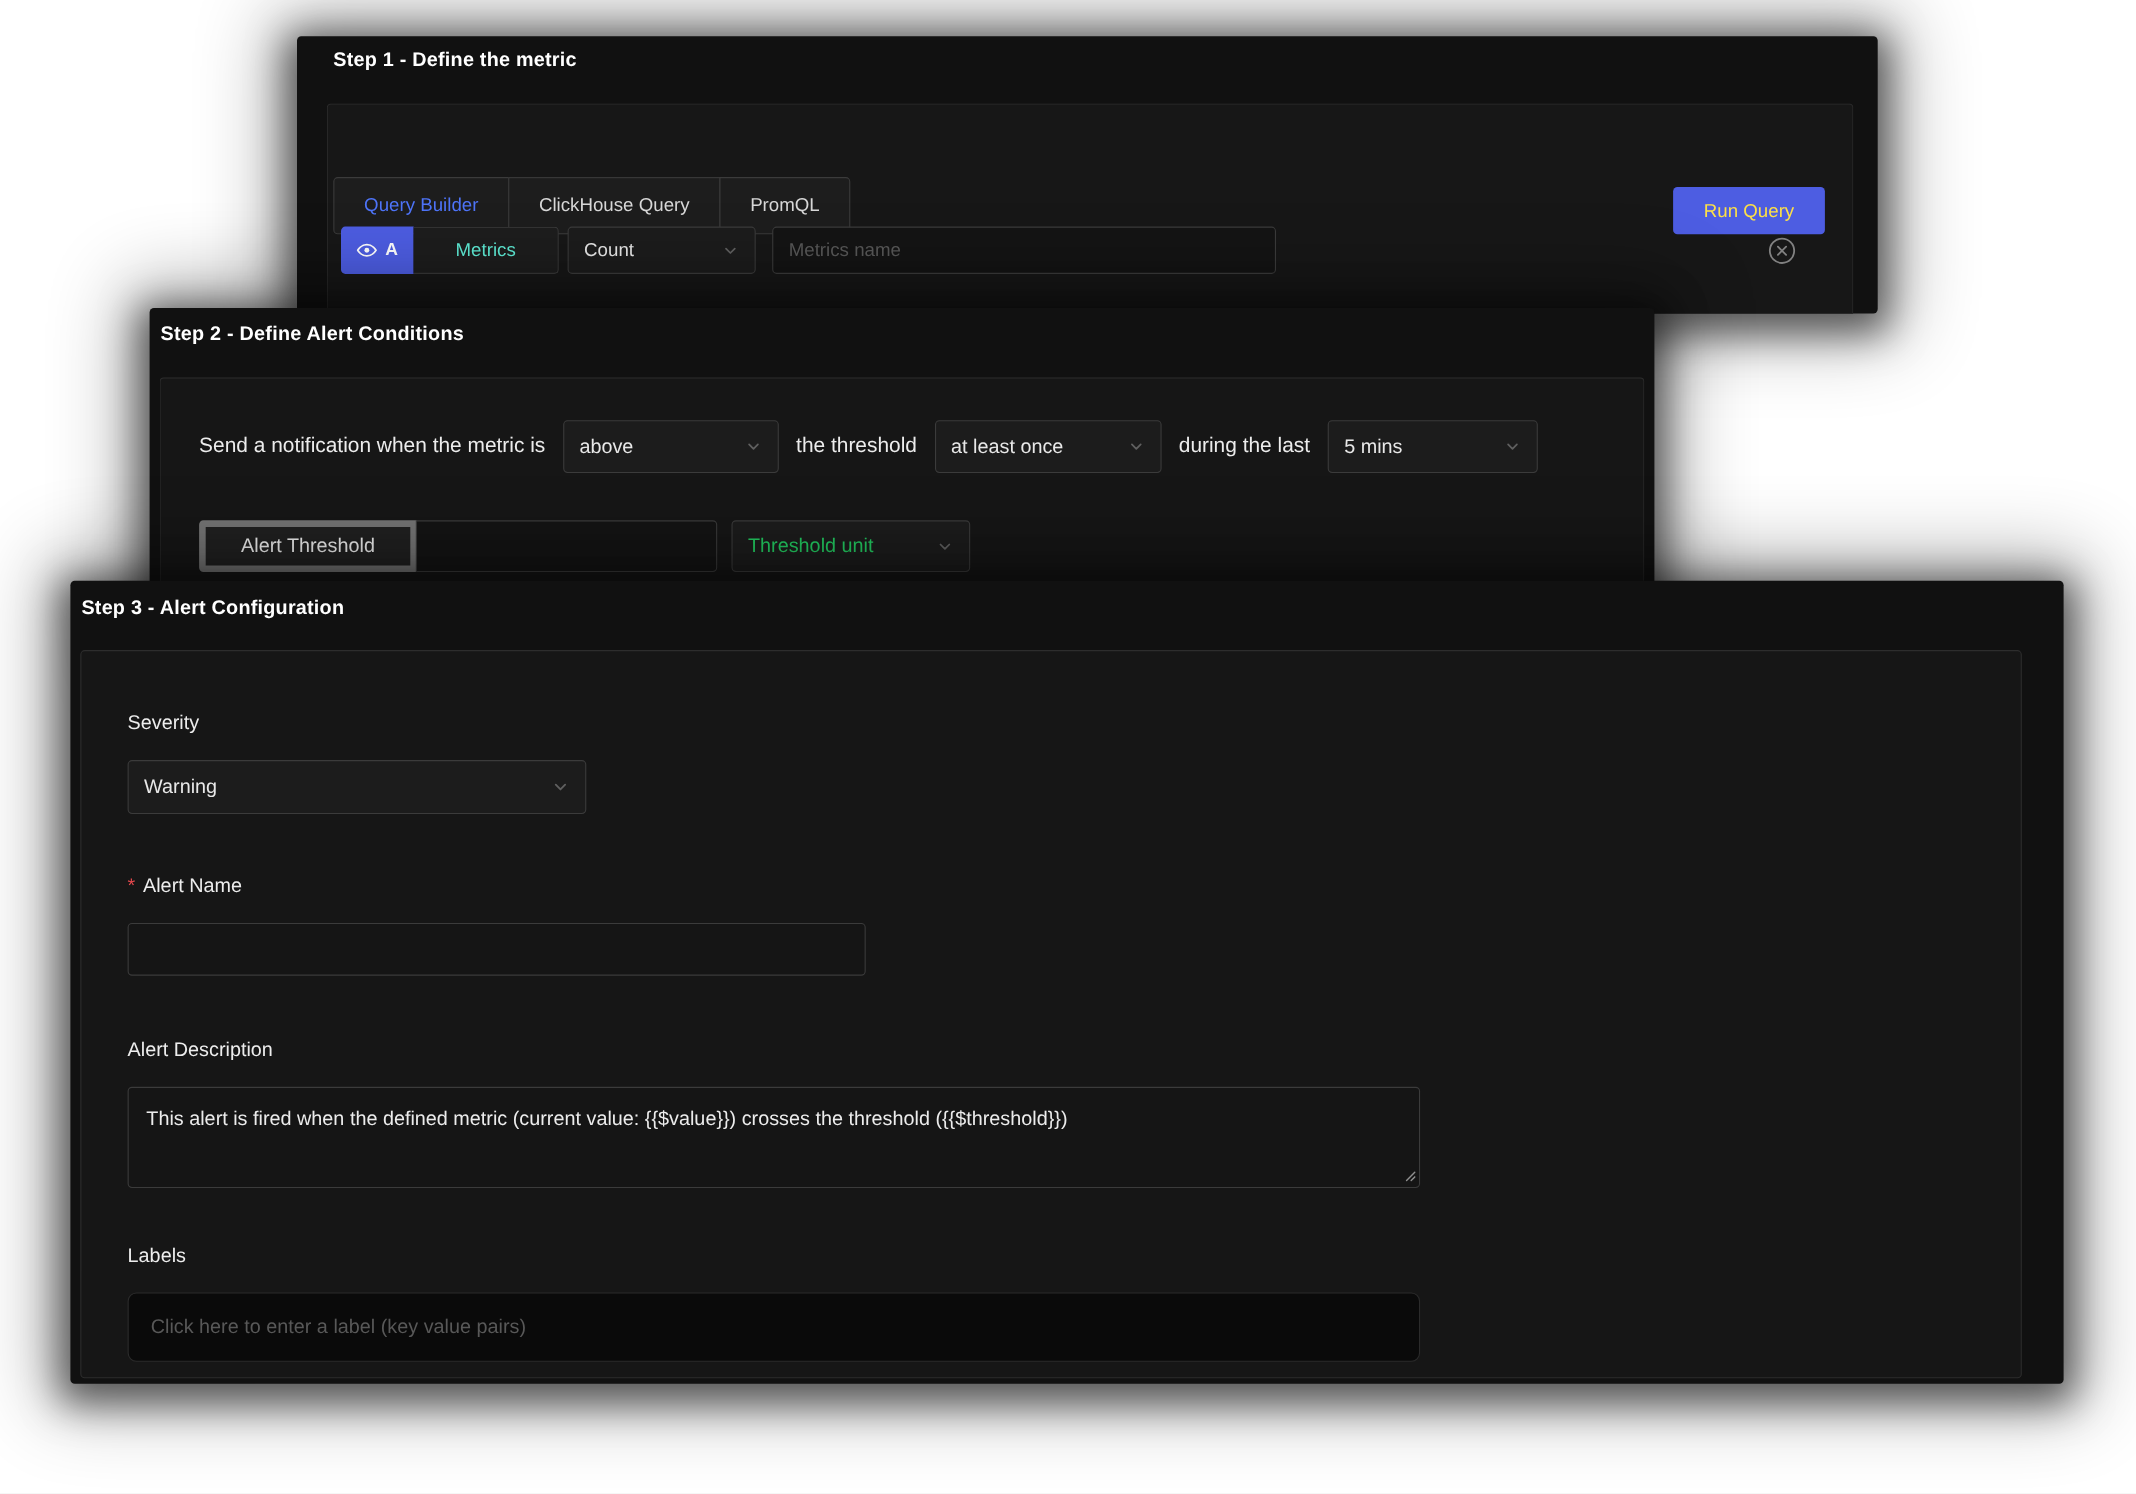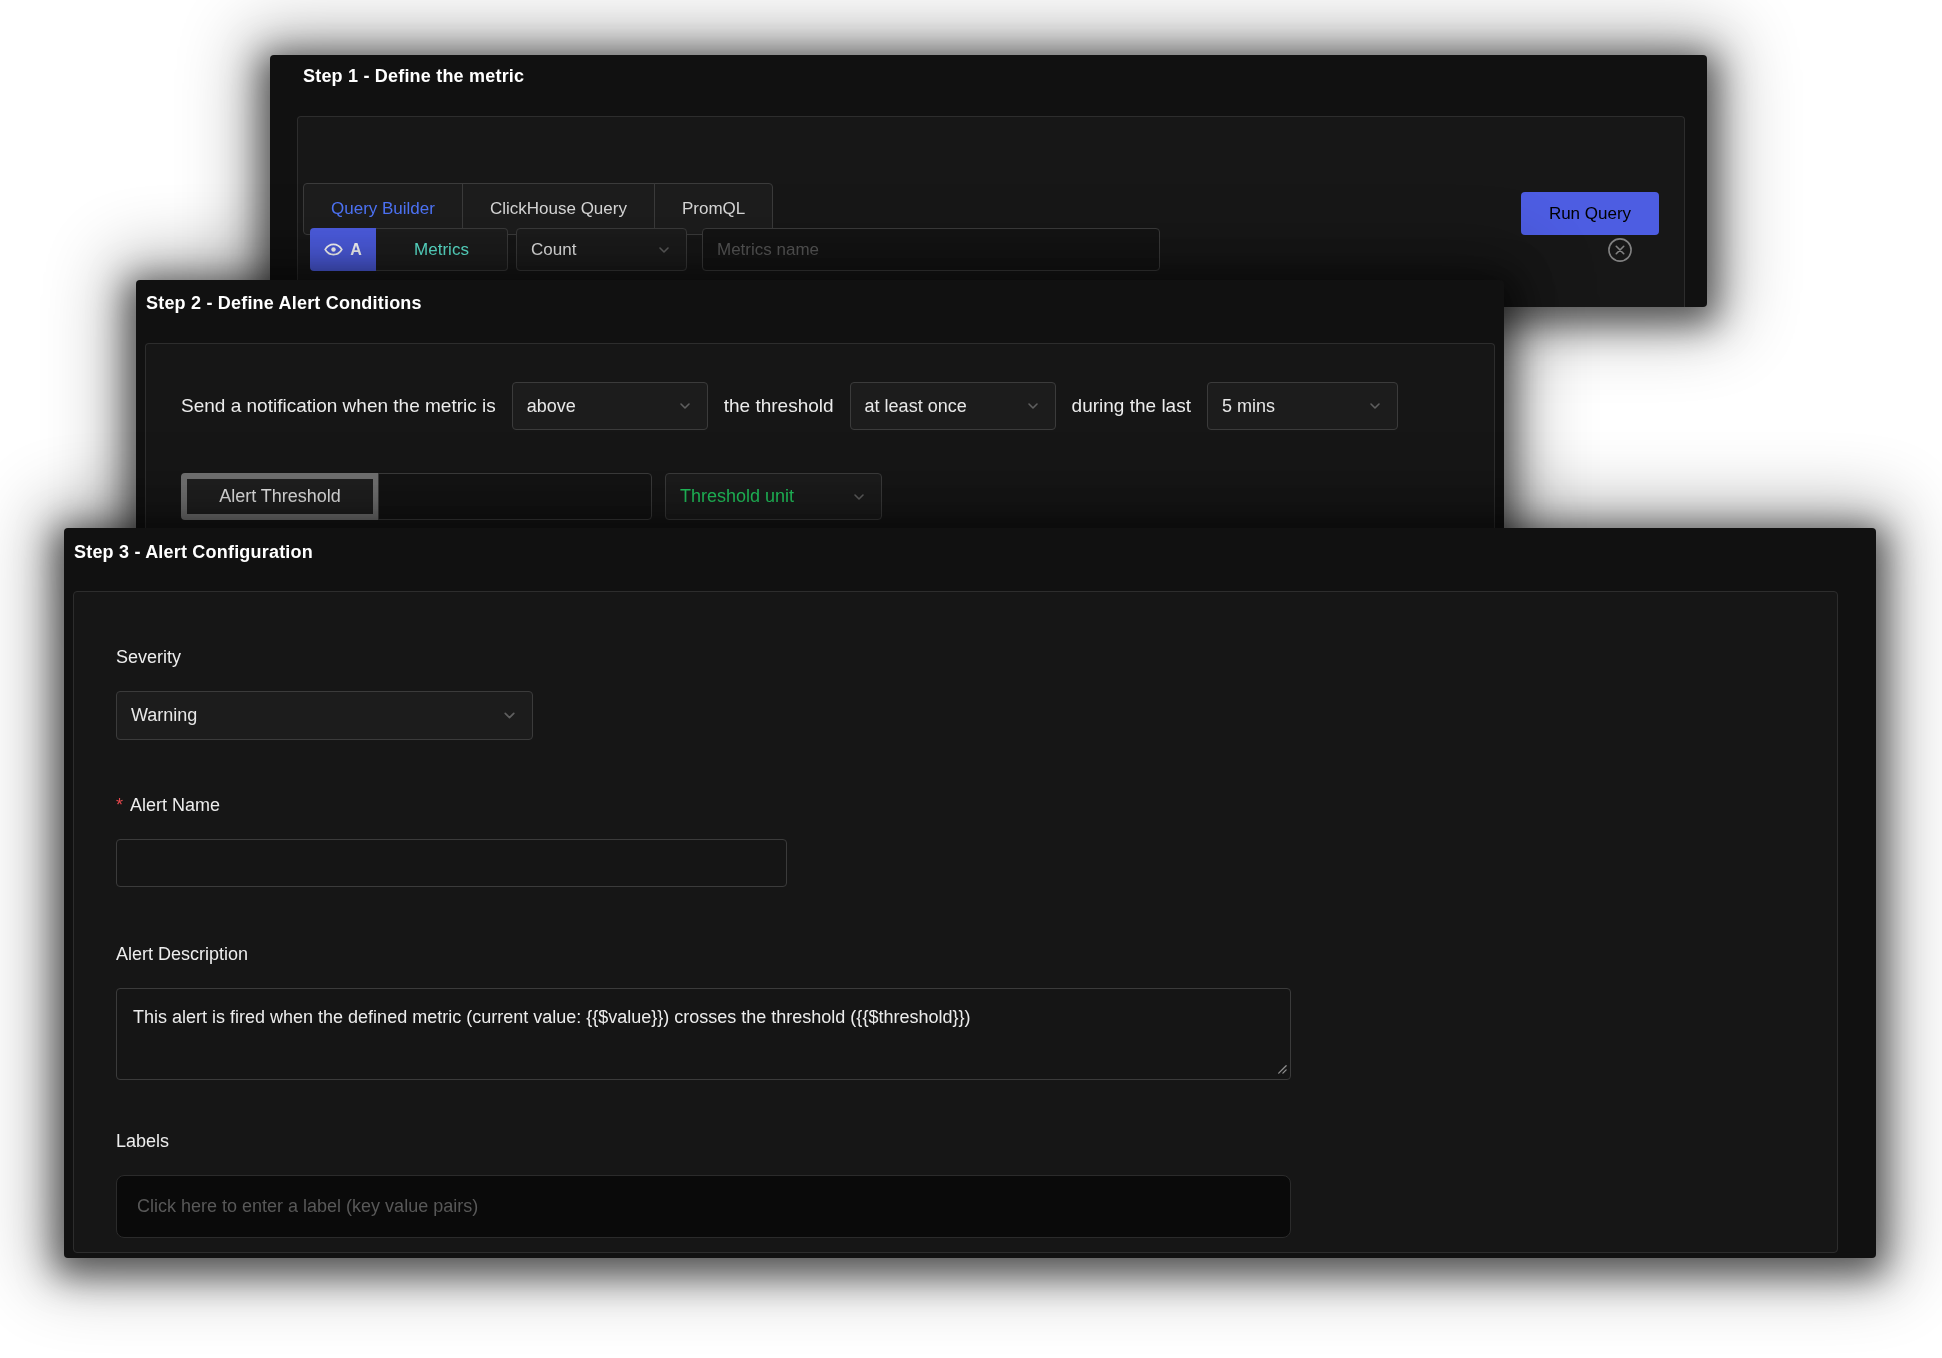--- a/index.html
+++ b/index.html
@@ -22,21 +22,21 @@
     letter-spacing: 0.2px;
   }
   .inner {
     position: absolute;
     background: var(--card-bg, #161616);
     border: 1px solid #2d2d2d;
     border-radius: 4px;
   }
 
   
-  #panel1 { left: 270px; top: 55px; width: 1437px; height: 252px; z-index: 1; }
+  #panel1 { left: 270px; top: 33px; width: 1437px; height: 252px; z-index: 1; }
   #panel1 .panel-title { left: 33px; top: 11px; }
   #panel1 .inner { left: 27px; right: 22px; top: 61px; height: 191px; border-bottom: none; border-radius: 4px 4px 0 0; background: #171717; }
 
   .tabs-row {
     position: absolute; left: 5px; top: 30px; right: 25px;
     display: flex; align-items: flex-end;
   }
   .tab {
     height: 52px; padding: 0 27px;
     display: flex; align-items: center; justify-content: center;
@@ -44,21 +44,21 @@
     color: #d8d8d8; font-size: 17px; cursor: pointer;
     font-family: inherit;
   }
   .tab + .tab { margin-left: -1px; }
   .tab.first { border-radius: 4px 0 0 4px; }
   .tab.last  { border-radius: 0 4px 4px 0; }
   .tab.active { color: var(--tab-active-blue, #4e74f8); }
 
   .run-query {
     margin-left: auto; width: 138px; height: 43px;
-    background: var(--accent-blue, #4d5de2); color: #000000;
+    background: var(--accent-blue, #4d5de2); color: #fde047;
     border: none; border-radius: 4px; font-size: 17px; font-weight: 500;
     cursor: pointer; font-family: inherit; margin-top: 45px;
   }
 
   .query-row {
     position: absolute; left: 12px; top: 111px; right: 25px; height: 43px;
     display: flex; align-items: center;
   }
   .qb-badge {
     width: 66px; height: 43px; flex: 0 0 auto;

